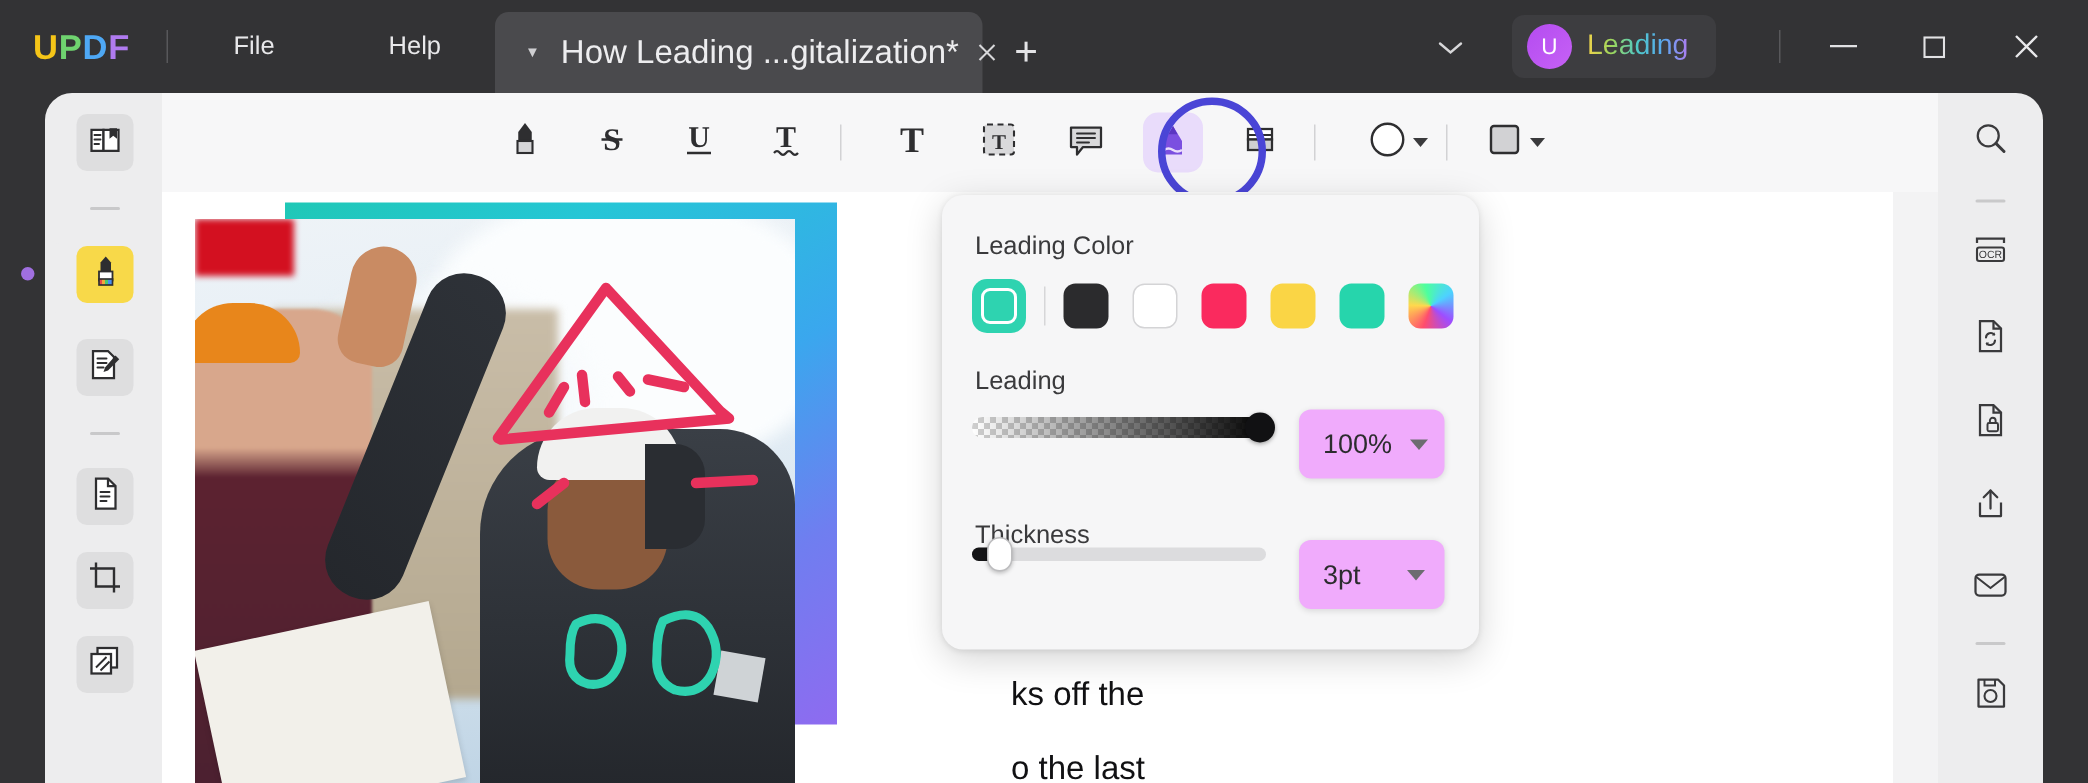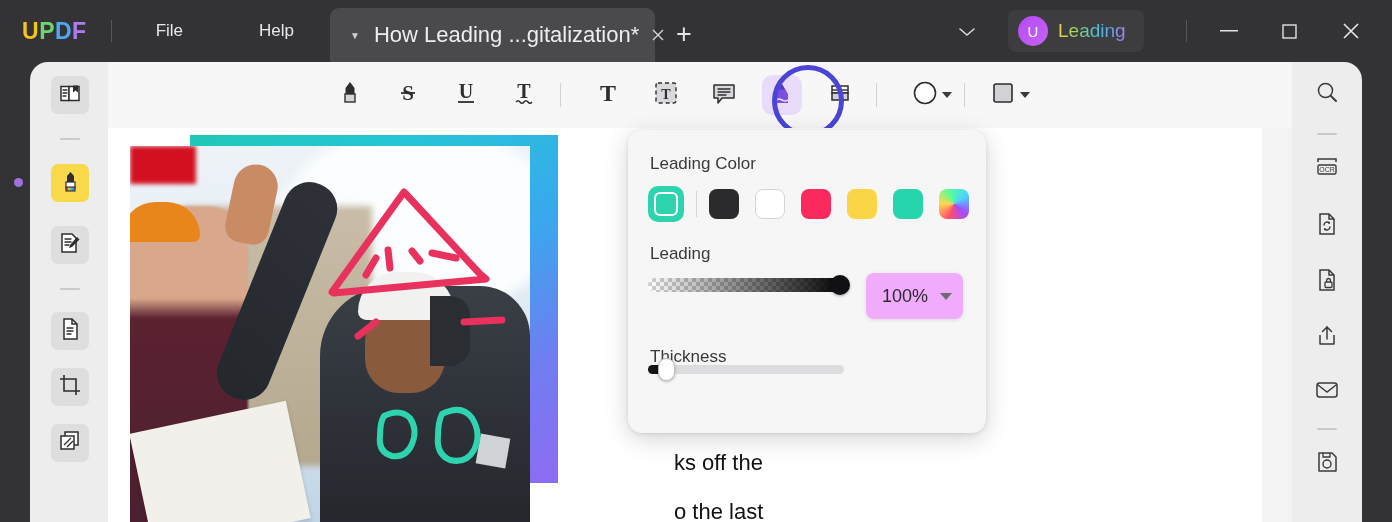--- a/index.html
+++ b/index.html
@@ -786,15 +786,19 @@
       <span class="dd-caret"></span>
     </div>
 
     <div class="popup-label lbl-thickness">Thickness</div>
     <div class="slider-row row-thickness">
       <div class="track-thickness">
         <div class="track-thickness-fill"></div>
         <div class="thumb-thickness"></div>
       </div>
     </div>
+    <div class="dd dd-thickness">
+      <span class="dd-val">3pt</span>
+      <span class="dd-caret"></span>
+    </div>
   </div>
 
 </div>
 
 </body></html>

